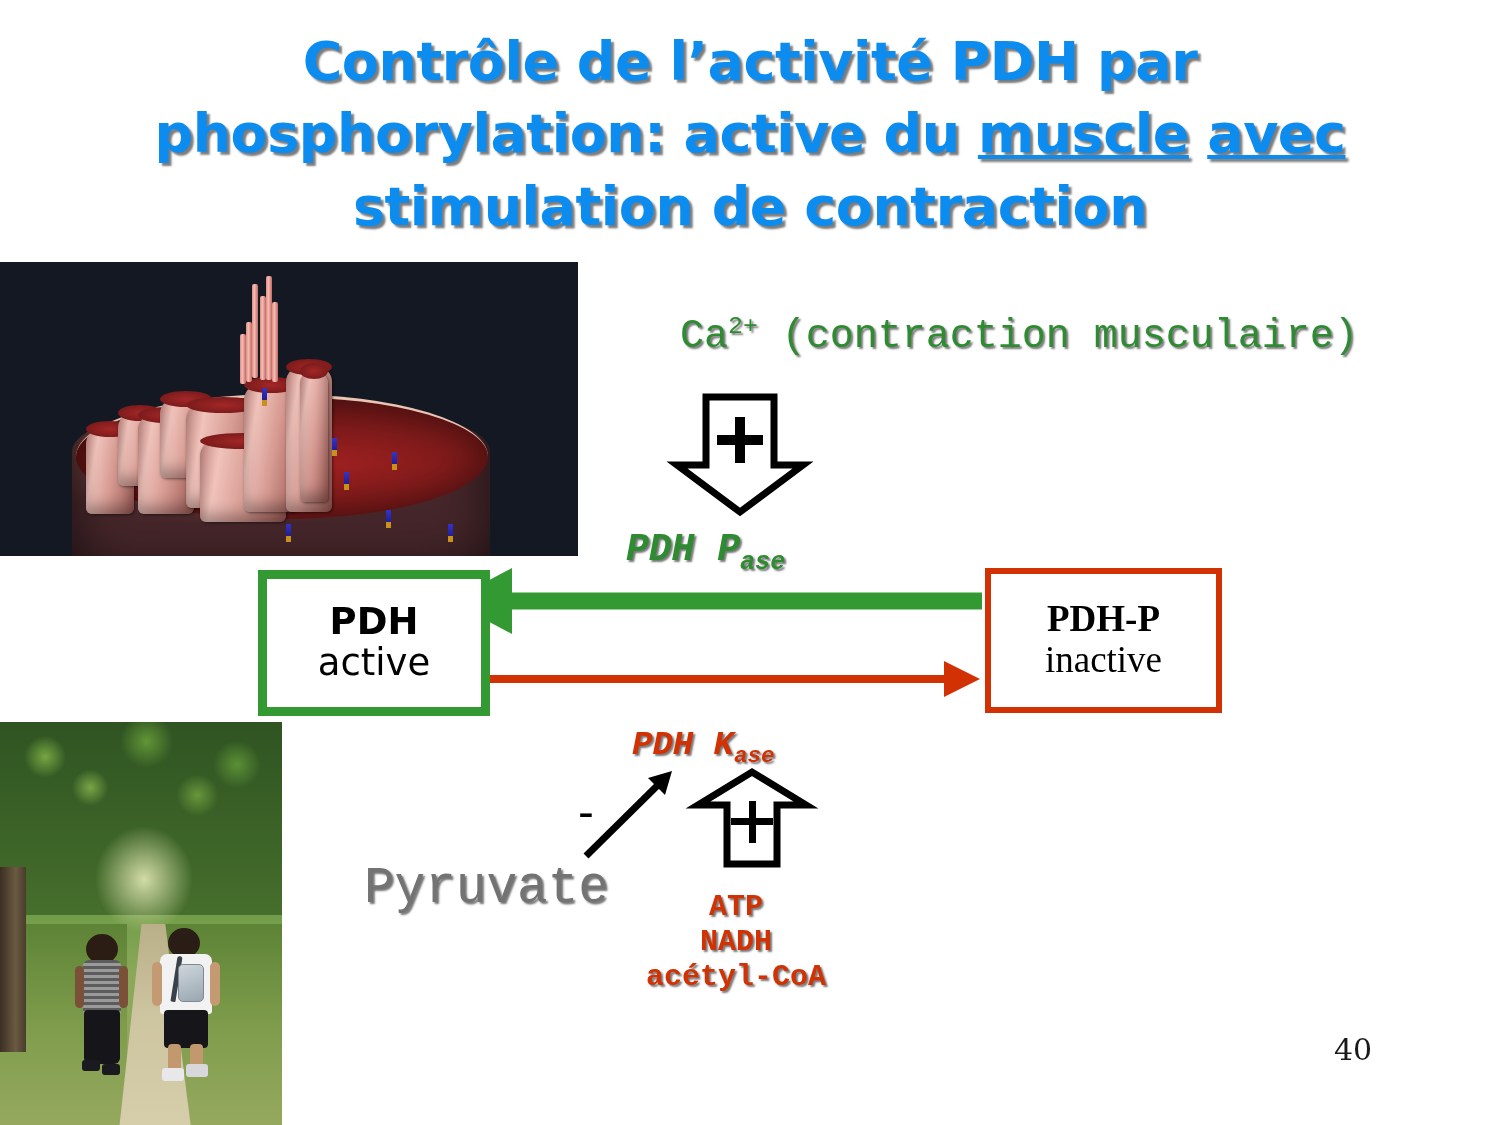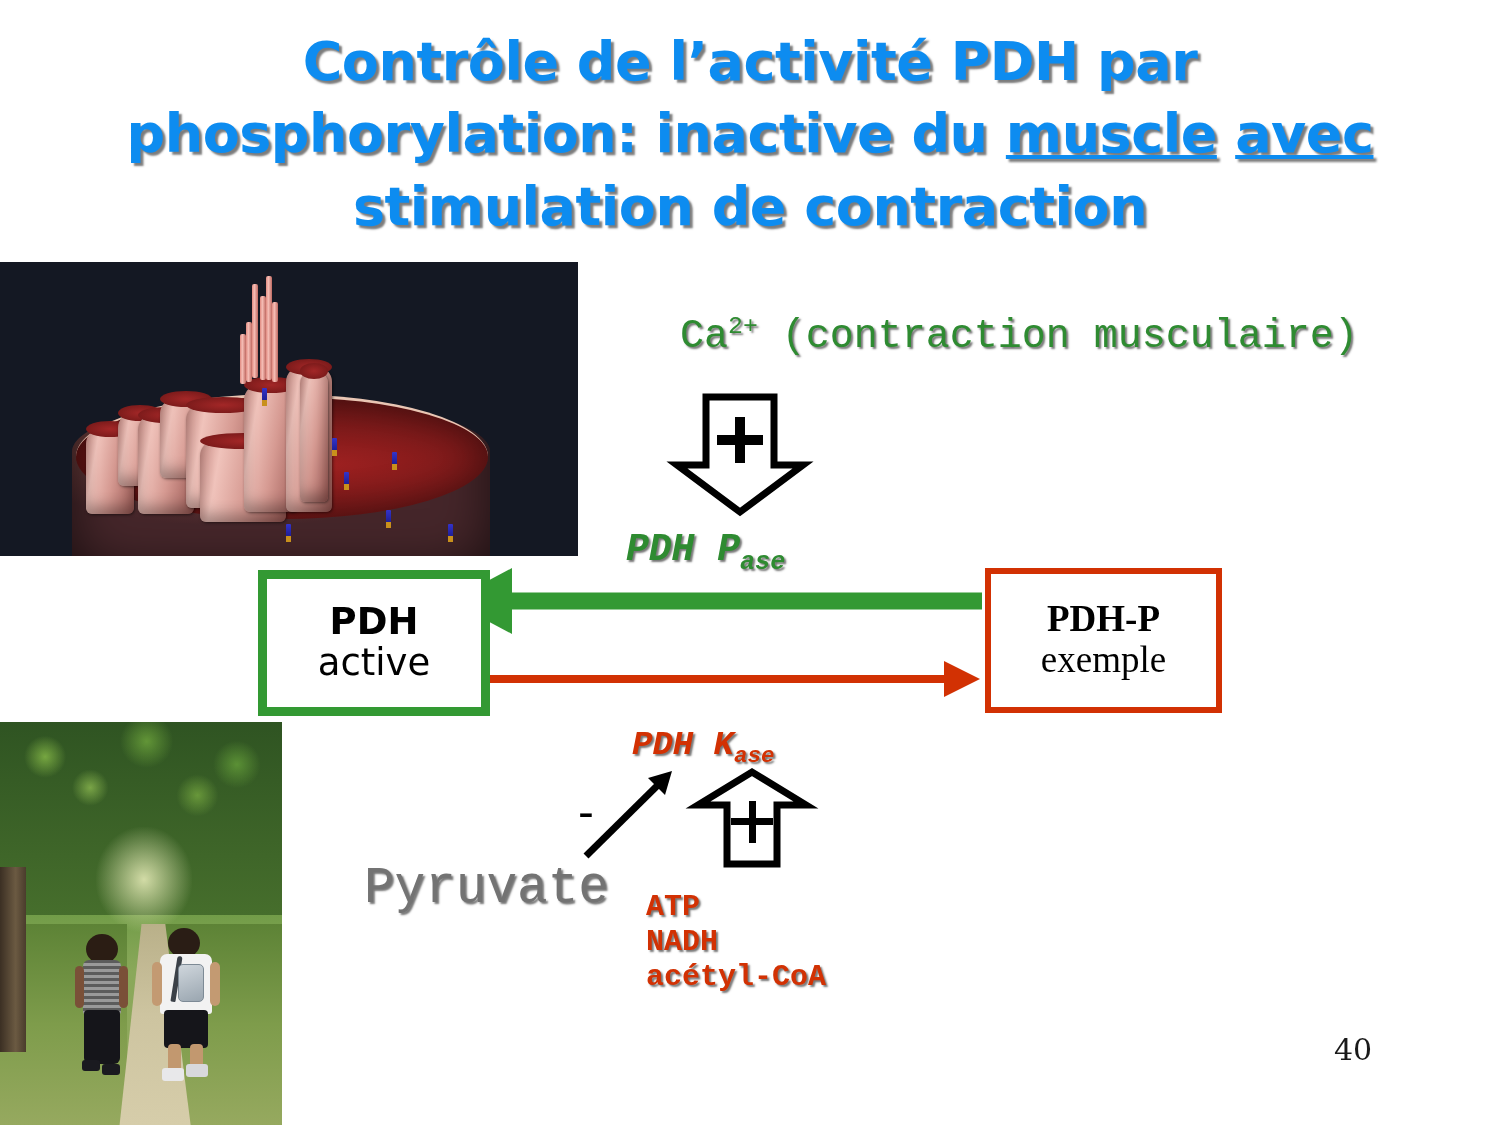--- a/index.html
+++ b/index.html
@@ -171,21 +171,21 @@
   #pdh-kase-label sub { font-size: 0.66em; font-weight: bold; }
 
   #pyruvate-label {
     left: 364px; top: 860px;
     font-size: 51px; color: #737373;
   }
 
   #activators-label {
     left: 646px; top: 890px;
     font-size: 30px; font-weight: bold; color: #d23103;
-    text-align: left; line-height: 1.16;
+    text-align: center; line-height: 1.16;
   }
 
   #minus-sign {
     position: absolute; left: 578px; top: 786px;
     font-size: 44px; color: #000; font-family: "DejaVu Sans", "Liberation Sans", sans-serif;
   }
 
   
   .state-box {
     position: absolute;
@@ -220,21 +220,21 @@
   #page-number {
     position: absolute; left: 1334px; top: 1032px;
     font-family: "DejaVu Serif", "Liberation Serif", serif;
     font-size: 30px; color: #1a1a1a;
   }
 </style>
 </head>
 <body>
 
 <div id="slide-title"><span>Contrôle de l’activité PDH par</span>
-<span>phosphorylation: inactive du </span><span class="u">muscle</span><span> </span><span class="u">avec</span>
+<span>phosphorylation: active du </span><span class="u">muscle</span><span> </span><span class="u">avec</span>
 <span>stimulation de contraction</span></div>
 
 <div class="photo" id="muscle-image">
   <div class="cylinder"></div>
   <div class="cut-face"></div>
 
   <div class="fascicle" style="left:86px; top:166px; width:48px; height:86px;">
       <div class="top"></div>
     </div>
   <div class="fascicle" style="left:118px; top:150px; width:44px; height:74px;">
@@ -323,21 +323,21 @@
 
 <div class="lbl" id="activators-label"><span>ATP</span><br><span>NADH</span><br><span>acétyl-CoA</span></div>
 
 <div class="state-box" id="pdh-active-box">
   <div class="line1">PDH</div>
   <div class="line2">active</div>
 </div>
 
 <div class="state-box" id="pdh-inactive-box">
   <div class="line1">PDH-P</div>
-  <div class="line2">exemple</div>
+  <div class="line2">inactive</div>
 </div>
 
 <svg id="arrow-layer" viewBox="0 0 1500 1125">
 
   <g>
     <path d="M 706,397 L 774,397 L 774,465 L 803,465 L 740,512 L 677,465 L 706,465 Z" fill="#ffffff" stroke="#000000" stroke-width="7" stroke-linejoin="miter"></path>
     <g>
       <rect x="717" y="435" width="46" height="10" fill="#000000"></rect>
       <rect x="735" y="417" width="10" height="46" fill="#000000"></rect>
     </g>

